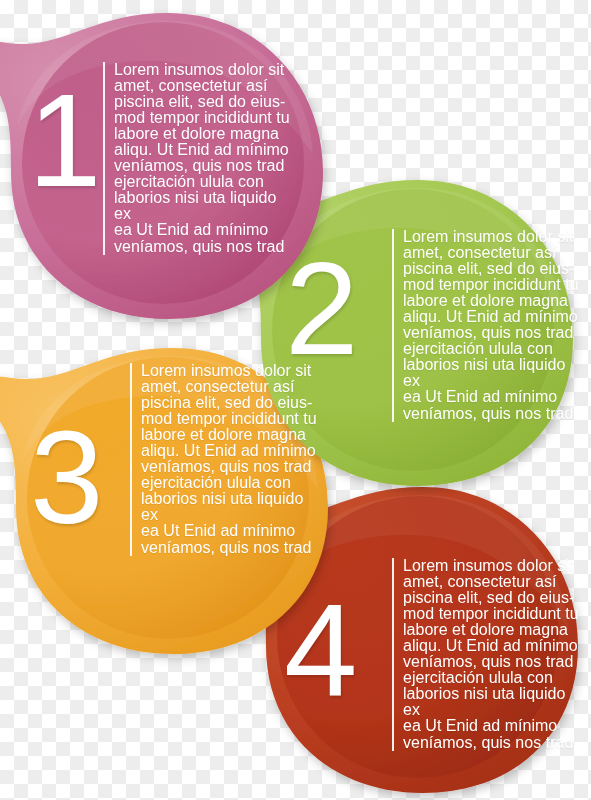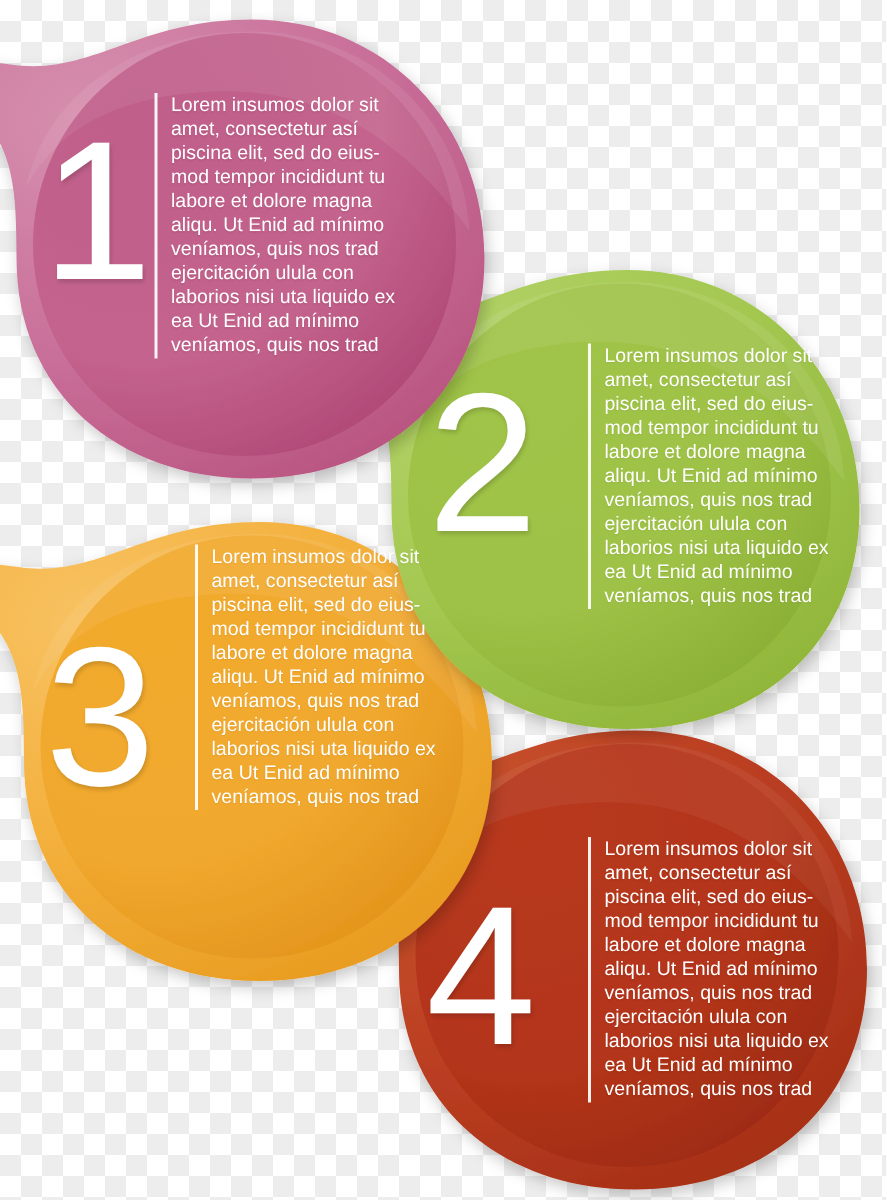--- a/index.html
+++ b/index.html
@@ -39,21 +39,21 @@
     line-height: 1;
     letter-spacing: -2px;
     text-shadow: 1px 2px 3px rgba(0,0,0,0.16);
     user-select: none;
     pointer-events: none;
   }
   .step-text {
     position: absolute;
     color: #ffffff;
     font-family: "Liberation Sans", sans-serif;
-    font-size: 13px;
+    font-size: 16px;
     line-height: 16.05px;
     letter-spacing: 0.02px;
     width: 176px;
     border-left: 2.5px solid rgba(255,255,255,0.92);
     padding-left: 9px;
     white-space: pre-line;
     text-shadow: 0 1px 1px rgba(0,0,0,0.07);
   }
 </style>
 </head>

